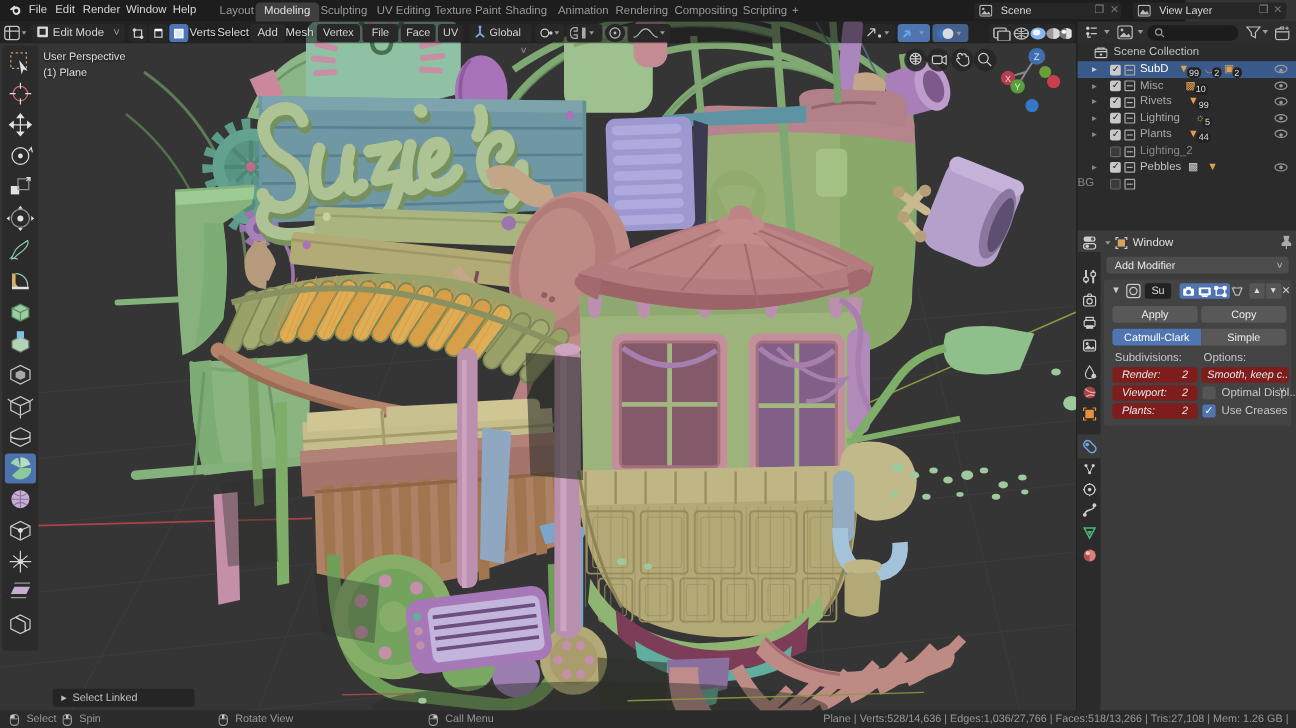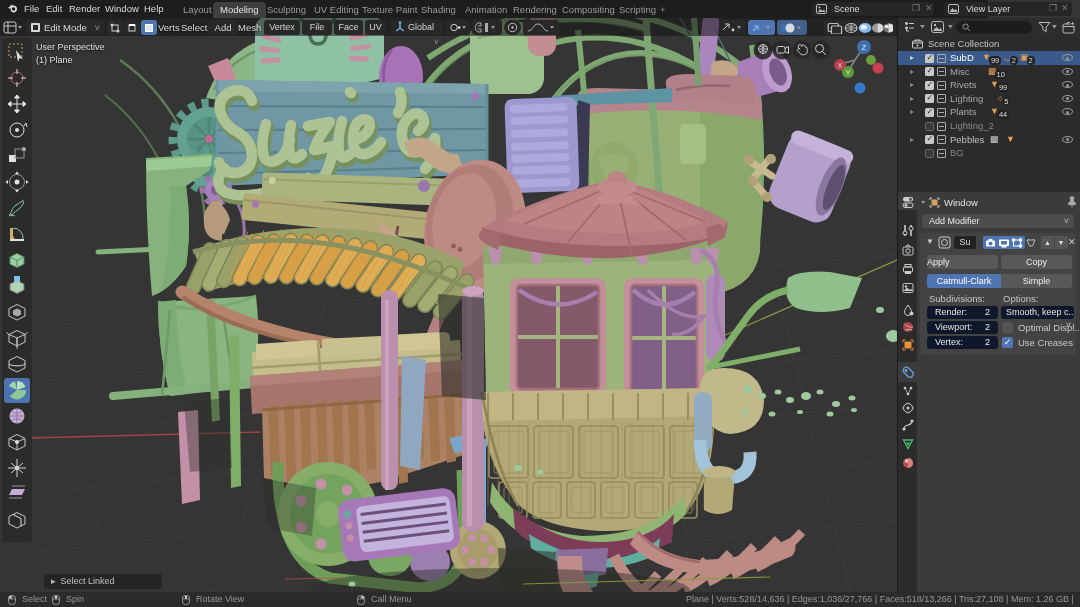--- a/index.html
+++ b/index.html
@@ -20,21 +20,21 @@
   .tool { position:absolute; left:2px; width:26px; height:24.5px; border-radius:3px; }
   .tool.on { background:#4f76b3; }
   
   #rightwrap { left:897px; top:18px; width:183px; height:574px; background:#303030; z-index:35; border-left:1px solid #1a1a1a; }
   #outliner { position:absolute; left:0; top:0; width:183px; height:174px; background:#2b2b2b; }
   #outlhead { position:absolute; left:0; top:0; width:183px; height:18px; background:#2d2d2d; }
   .orow { position:absolute; left:0; width:183px; height:13.6px; font-size:9.5px; color:#c3c3c3; line-height:13.6px; }
   .orow.sel { background:#3a5a8c; color:#fff; }
   #props { position:absolute; left:0; top:174px; width:183px; height:400px; background:#3b3b3b; }
   #ptabs { position:absolute; left:0; top:18px; width:19px; height:382px; background:#2b2b2b; }
-  .pfield { position:absolute; background:#0f172a; border-radius:3px; color:#e8e8e8; font-size:9px; line-height:13px; text-align:center; height:13px; }
+  .pfield { position:absolute; background:#7f1d1d; border-radius:3px; color:#e8e8e8; font-size:9px; line-height:13px; text-align:center; height:13px;font-style:italic; }
   .plabel { position:absolute; color:#c8c8c8; font-size:9.5px; }
   .otri { position:absolute; left:12px; font-size:8px; color:#ccc; }
   .ochk { position:absolute; left:27px; top:2.5px; width:9px; height:9px; background:#c8c8c8; border-radius:1.5px; }
   .ochk::after { content:"\2713"; color:#222; font-size:8px; position:absolute; left:1.5px; top:-3px; }
   .ochk.off { background:#3a3a3a; border:1px solid #666; }
   .ochk.off::after { content:""; }
   .obox { position:absolute; left:39px; top:2.5px; width:9px; height:9px; border:1px solid #aaa; border-radius:1px; }
   .obox::after { content:""; position:absolute; left:1px; top:1px; width:5px; height:2px; border-bottom:1px solid #aaa; }
   .cnt { position:absolute; top:0; color:#e39d50; font-size:9px; }
   .cnt i { font-style:normal; color:#ddd; font-size:7.5px; background:#222; border-radius:4px; padding:0 2px; position:relative; left:-2px; top:3px; }
@@ -791,21 +791,21 @@
           <path d="M0.5 4 h10 M3 2 V1 h5 v1" stroke="#ccc" fill="none"></path>
           <circle cx="5.5" cy="6.5" r="1" fill="#ccc"></circle>
         </svg><span style="margin-left:30px">Scene Collection</span></div>
     <div class="orow sel" style="top:33px"><span class="otri">▸</span><span class="ochk"></span><span class="obox"></span><span style="margin-left:52px">SubD</span><span class="cnt" style="left:84px">▼<i>99</i></span><span class="cnt" style="left:106px">◡<i>2</i></span><span class="cnt" style="left:122px">▣<i>2</i></span><span class="oeye"></span></div>
     <div class="orow" style="top:46.6px"><span class="otri" style="color:#888">▸</span><span class="ochk"></span><span class="obox"></span><span style="margin-left:52px;color:#a8a8a8">Misc</span><span class="cnt" style="left:90px">▩<i>10</i></span><span class="oeye"></span></div>
     <div class="orow" style="top:60.2px"><span class="otri" style="color:#888">▸</span><span class="ochk"></span><span class="obox"></span><span style="margin-left:52px;color:#a8a8a8">Rivets</span><span class="cnt" style="left:92px">▼<i>99</i></span><span class="oeye"></span></div>
     <div class="orow" style="top:73.8px"><span class="otri" style="color:#888">▸</span><span class="ochk"></span><span class="obox"></span><span style="margin-left:52px;color:#a8a8a8">Lighting</span><span class="cnt" style="left:98px">☼<i>5</i></span><span class="oeye"></span></div>
     <div class="orow" style="top:87.4px"><span class="otri" style="color:#888">▸</span><span class="ochk"></span><span class="obox"></span><span style="margin-left:52px;color:#a8a8a8">Plants</span><span class="cnt" style="left:92px">▼<i>44</i></span><span class="oeye"></span></div>
     <div class="orow" style="top:101px"><span class="ochk off"></span><span class="obox"></span><span style="margin-left:52px;color:#888">Lighting_2</span></div>
     <div class="orow" style="top:114.6px"><span class="otri" style="color:#888">▸</span><span class="ochk"></span><span class="obox"></span><span style="margin-left:52px">Pebbles</span><span class="cnt" style="left:92px;color:#ccc">▩</span><span class="cnt" style="left:108px">▼</span><span class="oeye"></span></div>
-    <div class="orow" style="top:128.2px"><span class="ochk off"></span><span class="obox"></span><span style="margin-left:52px;color:#888">BG</span></div>
+    <div class="orow" style="top:128.2px"><span class="ochk off"></span><span class="obox"></span><span style="color:#888">BG</span></div>
   </div>
   <div id="props">
     <div id="ptabs">
       <svg class="abs" style="left:4px;top:14px" width="12" height="13" viewBox="0 0 12 13">
           <path d="M3 1 v6 M3 10 v2 M9 1 v2 M9 6 v6" stroke="#ccc" stroke-width="1.6"></path>
           <circle cx="3" cy="9" r="2" fill="none" stroke="#ccc"></circle>
           <circle cx="9" cy="4.5" r="2" fill="none" stroke="#ccc"></circle>
         </svg>
       <svg class="abs" style="left:4px;top:34px" width="12" height="12" viewBox="0 0 12 12">
           <rect x="1" y="3" width="10" height="8" rx="1.5" fill="none" stroke="#ccc"></rect>
@@ -910,37 +910,37 @@
           <circle cx="35.5" cy="2" r="1.4" fill="#fff"></circle>
         </g>
         <g stroke="#bbb" fill="none">
           <path d="M42 2 h8 l-2.5 6 h-3 Z"></path>
           <path d="M43.5 2 v-1 M48.5 2 v-1"></path>
         </g>
       </svg>
     <div class="abs" style="left:143px;top:44px;width:13px;height:13px;background:#555;border-radius:2px 0 0 2px;color:#ddd;font-size:7px;text-align:center;line-height:13px">▲</div>
     <div class="abs" style="left:156.5px;top:44px;width:13px;height:13px;background:#555;border-radius:0 2px 2px 0;color:#ddd;font-size:7px;text-align:center;line-height:13px">▼</div>
     <div class="abs" style="left:170px;top:44px;color:#ccc;font-size:9px;line-height:13px">✕</div>
-    <div class="abs" style="left:29px;top:63px;width:71px;height:14px;background:#585858;border-radius:3px;color:#eee;font-size:9px;line-height:14px;">Apply</div>
+    <div class="abs" style="left:29px;top:63px;width:71px;height:14px;background:#585858;border-radius:3px;color:#eee;font-size:9px;line-height:14px;text-align:center">Apply</div>
     <div class="abs" style="left:103px;top:63px;width:71px;height:14px;background:#585858;border-radius:3px;color:#eee;font-size:9px;line-height:14px;text-align:center">Copy</div>
     <div class="abs" style="left:29px;top:82px;width:74px;height:14px;background:#4f76b3;border-radius:3px 0 0 3px;color:#fff;font-size:9px;line-height:14px;text-align:center">Catmull-Clark</div>
     <div class="abs" style="left:103px;top:82px;width:71px;height:14px;background:#585858;border-radius:0 3px 3px 0;color:#eee;font-size:9px;line-height:14px;text-align:center">Simple</div>
     <div class="plabel" style="left:31px;top:101px">Subdivisions:</div>
     <div class="plabel" style="left:105px;top:101px">Options:</div>
     <div class="pfield" style="left:29px;top:114px;width:71px">
         <span style="position:absolute;left:8px">Render:</span>
         <span style="position:absolute;right:8px">2</span>
       </div>
     <div class="pfield" style="left:103px;top:114px;width:73px;text-align:left"><span style="margin-left:5px">Smooth, keep c..</span><span style="float:right;margin-right:3px;color:#ccc">˅</span></div>
     <div class="pfield" style="left:29px;top:129px;width:71px">
         <span style="position:absolute;left:8px">Viewport:</span>
         <span style="position:absolute;right:8px">2</span>
       </div>
     <div class="abs" style="left:104px;top:130px;width:11px;height:11px;background:#545454;border-radius:2px"></div>
     <div class="plabel" style="left:120px;top:130px">Optimal Displ..</div>
     <div class="pfield" style="left:29px;top:144px;width:71px">
-        <span style="position:absolute;left:8px">Vertex:</span>
+        <span style="position:absolute;left:8px">Plants:</span>
         <span style="position:absolute;right:8px">2</span>
       </div>
     <div class="abs" style="left:104px;top:145px;width:11px;height:11px;background:#4f76b3;border-radius:2px;color:#fff;font-size:9px;line-height:11px;text-align:center">✓</div>
     <div class="plabel" style="left:120px;top:145px">Use Creases</div>
   </div>
 </div>
 
 </body></html>

